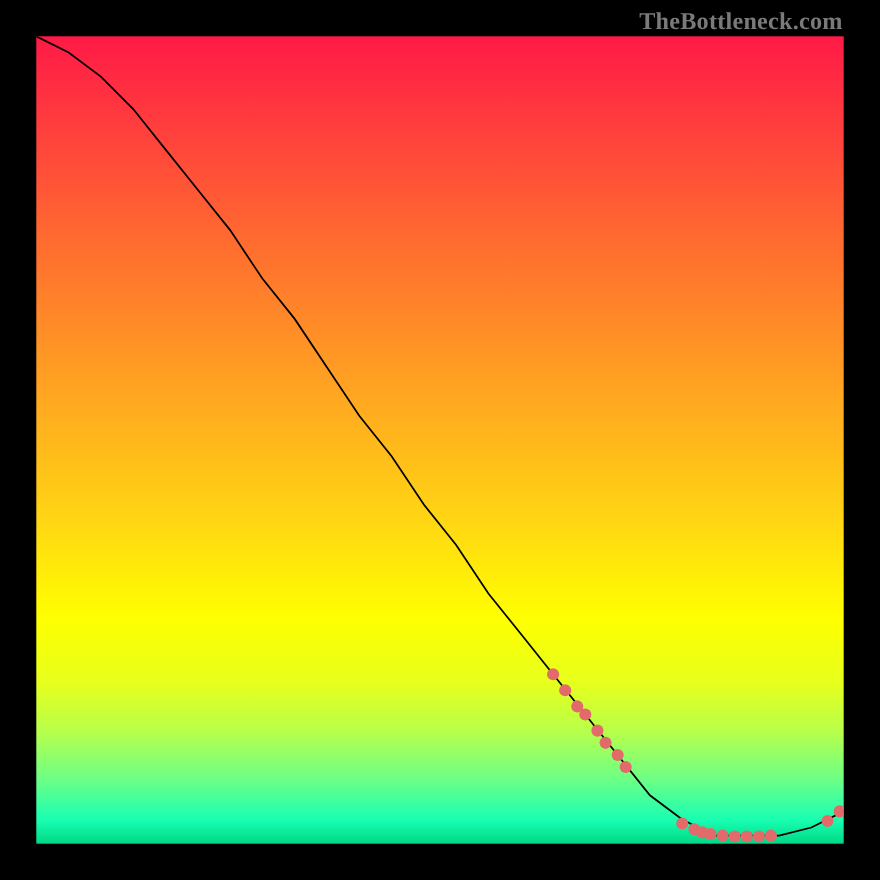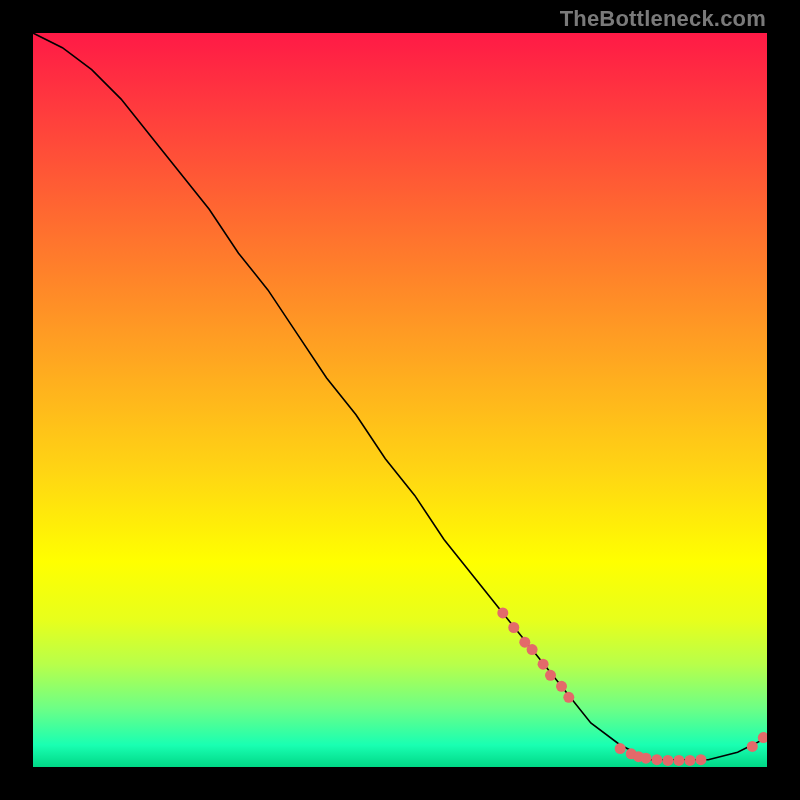--- a/index.html
+++ b/index.html
@@ -8,20 +8,21 @@
     width: 800px;
     height: 800px;
     background: #000;
     overflow: hidden;
     font-family: Arial, Helvetica, sans-serif;
   }
   .stage {
     position: relative;
     width: 800px;
     height: 800px;
+    font-family: Liberation Serif, serif;
   }
   .plot {
     position: absolute;
     left: 33px;
     top: 33px;
     width: 734px;
     height: 734px;
     background: linear-gradient(to bottom,
       #ff1a46 0%,
       #ff3a3e 10%,

